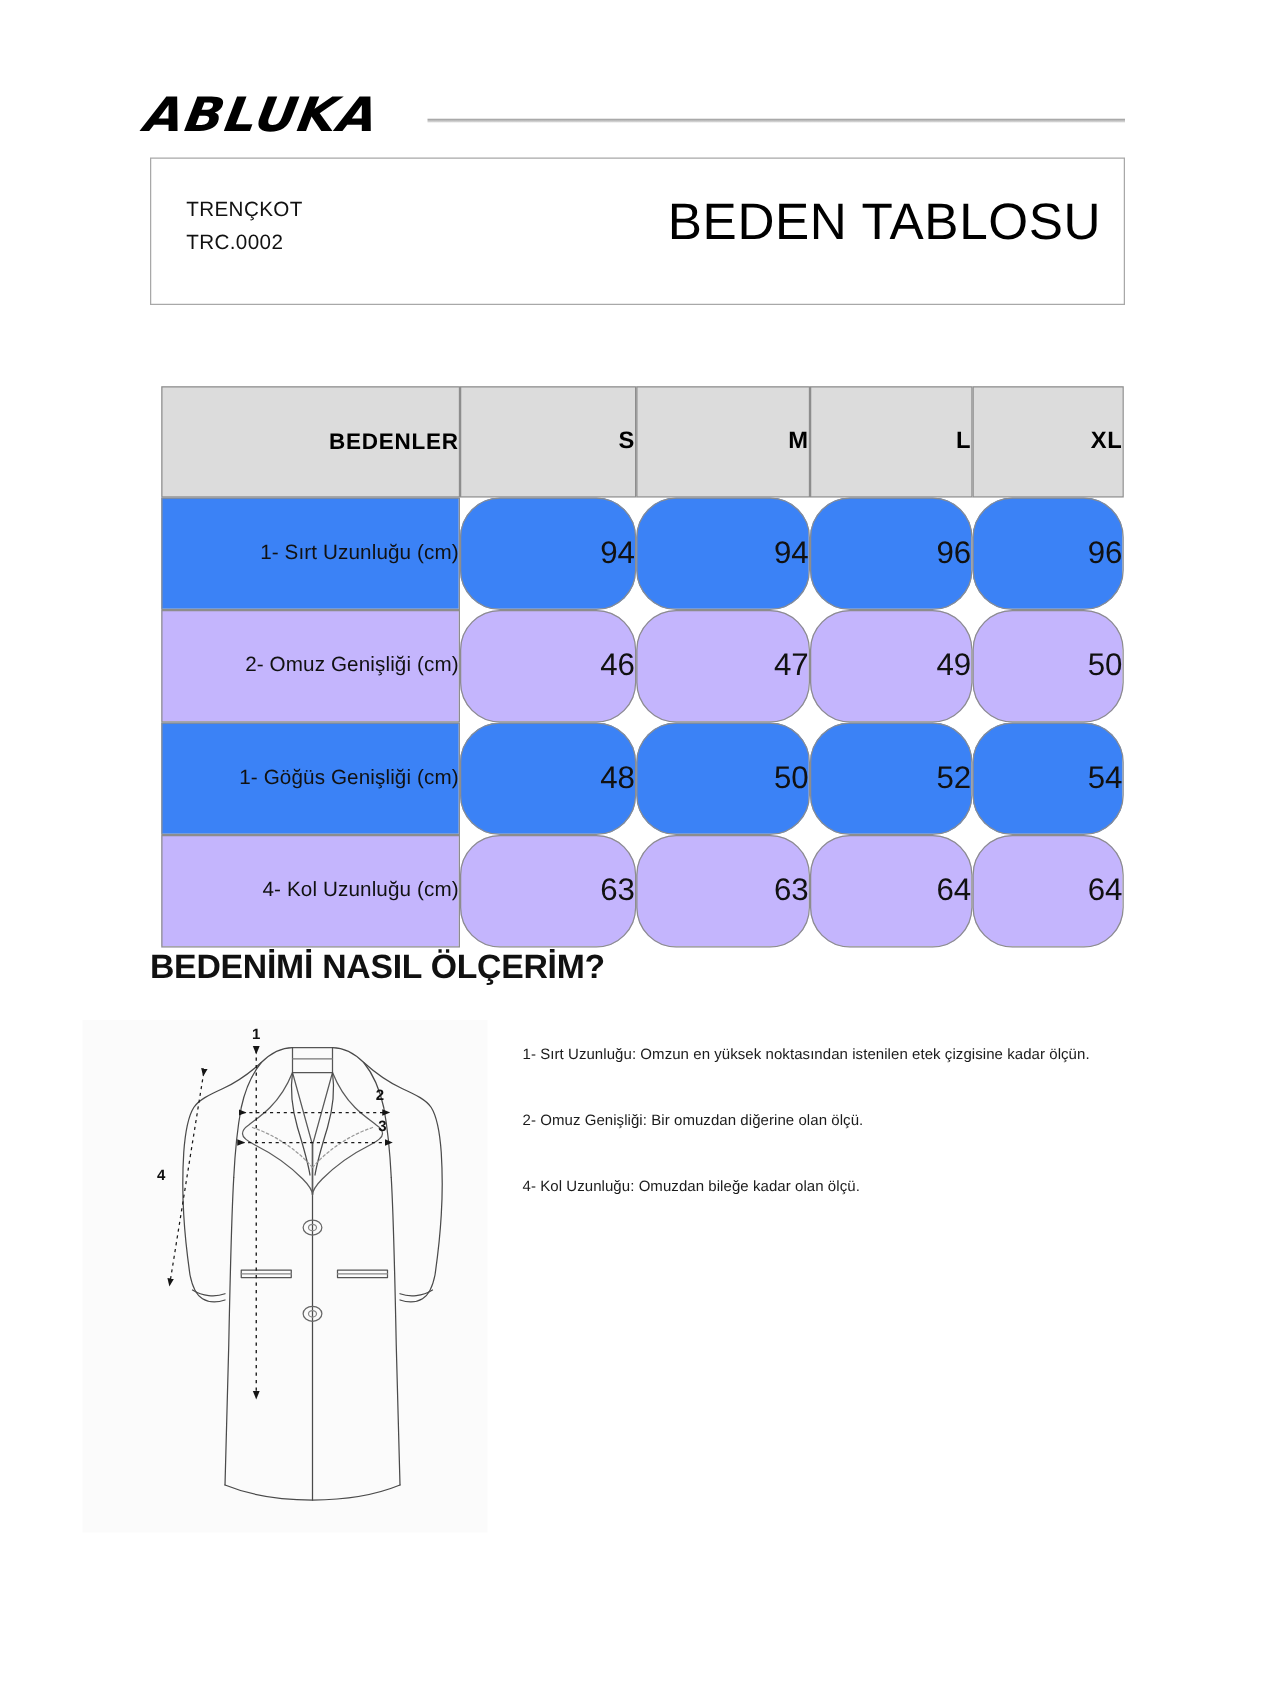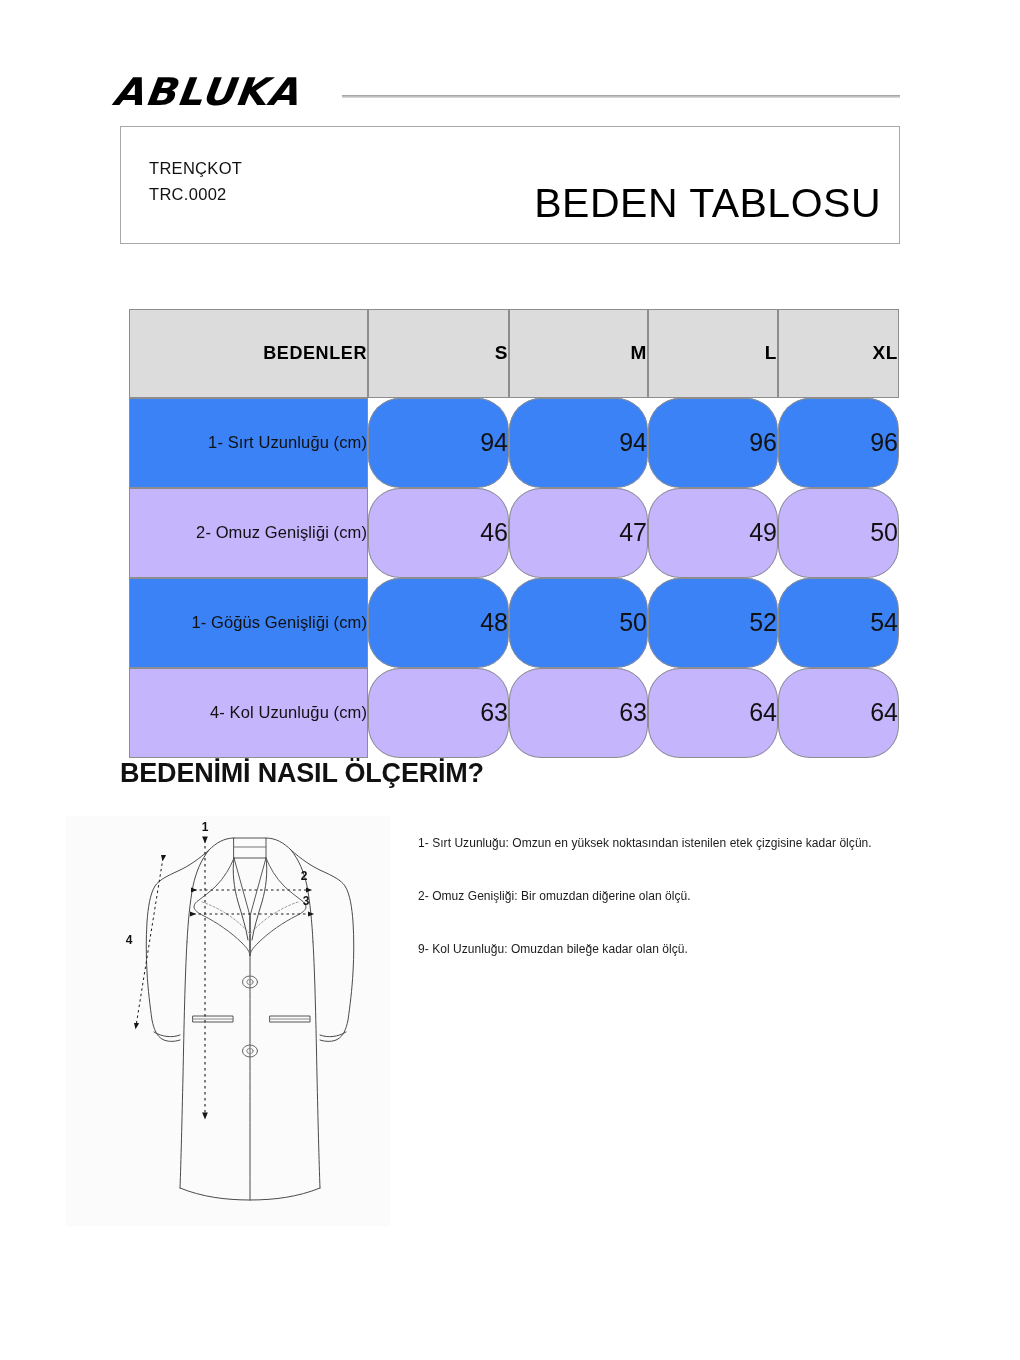--- a/index.html
+++ b/index.html
@@ -68,21 +68,20 @@
   #header-title {
     position: absolute;
     right: 18px;
     top: 27px;
     font-size: 41px;
     font-weight: 400;
     letter-spacing: .5px;
     color: #000;
     white-space: nowrap;
     font-family: "Liberation Sans", sans-serif;
-    margin-top: 26px;
   }
 
   
   #size-table {
     position: absolute;
     left: 128px;
     top: 308px;
     width: 770px;
     border-collapse: collapse;
     table-layout: fixed;
@@ -325,14 +324,14 @@
     <g>
       <line x1="97" y1="42" x2="70" y2="210" stroke="#1a1a1a" stroke-width="1" stroke-dasharray="2.5 3" marker-start="url(#ah)" marker-end="url(#ah)"></line>
     </g>
     <text x="63" y="128" font-family="Liberation Sans, sans-serif" font-size="12" font-weight="700" fill="#111" text-anchor="middle">4</text>
   </svg>
 </div>
 
 <div id="instructions">
   <p>1- Sırt Uzunluğu: Omzun en yüksek noktasından istenilen etek çizgisine kadar ölçün.</p>
   <p>2- Omuz Genişliği: Bir omuzdan diğerine olan ölçü.</p>
-  <p>9- Kol Uzunluğu: Omuzdan bileğe kadar olan ölçü.</p>
+  <p>4- Kol Uzunluğu: Omuzdan bileğe kadar olan ölçü.</p>
 </div>
 
 </body></html>

